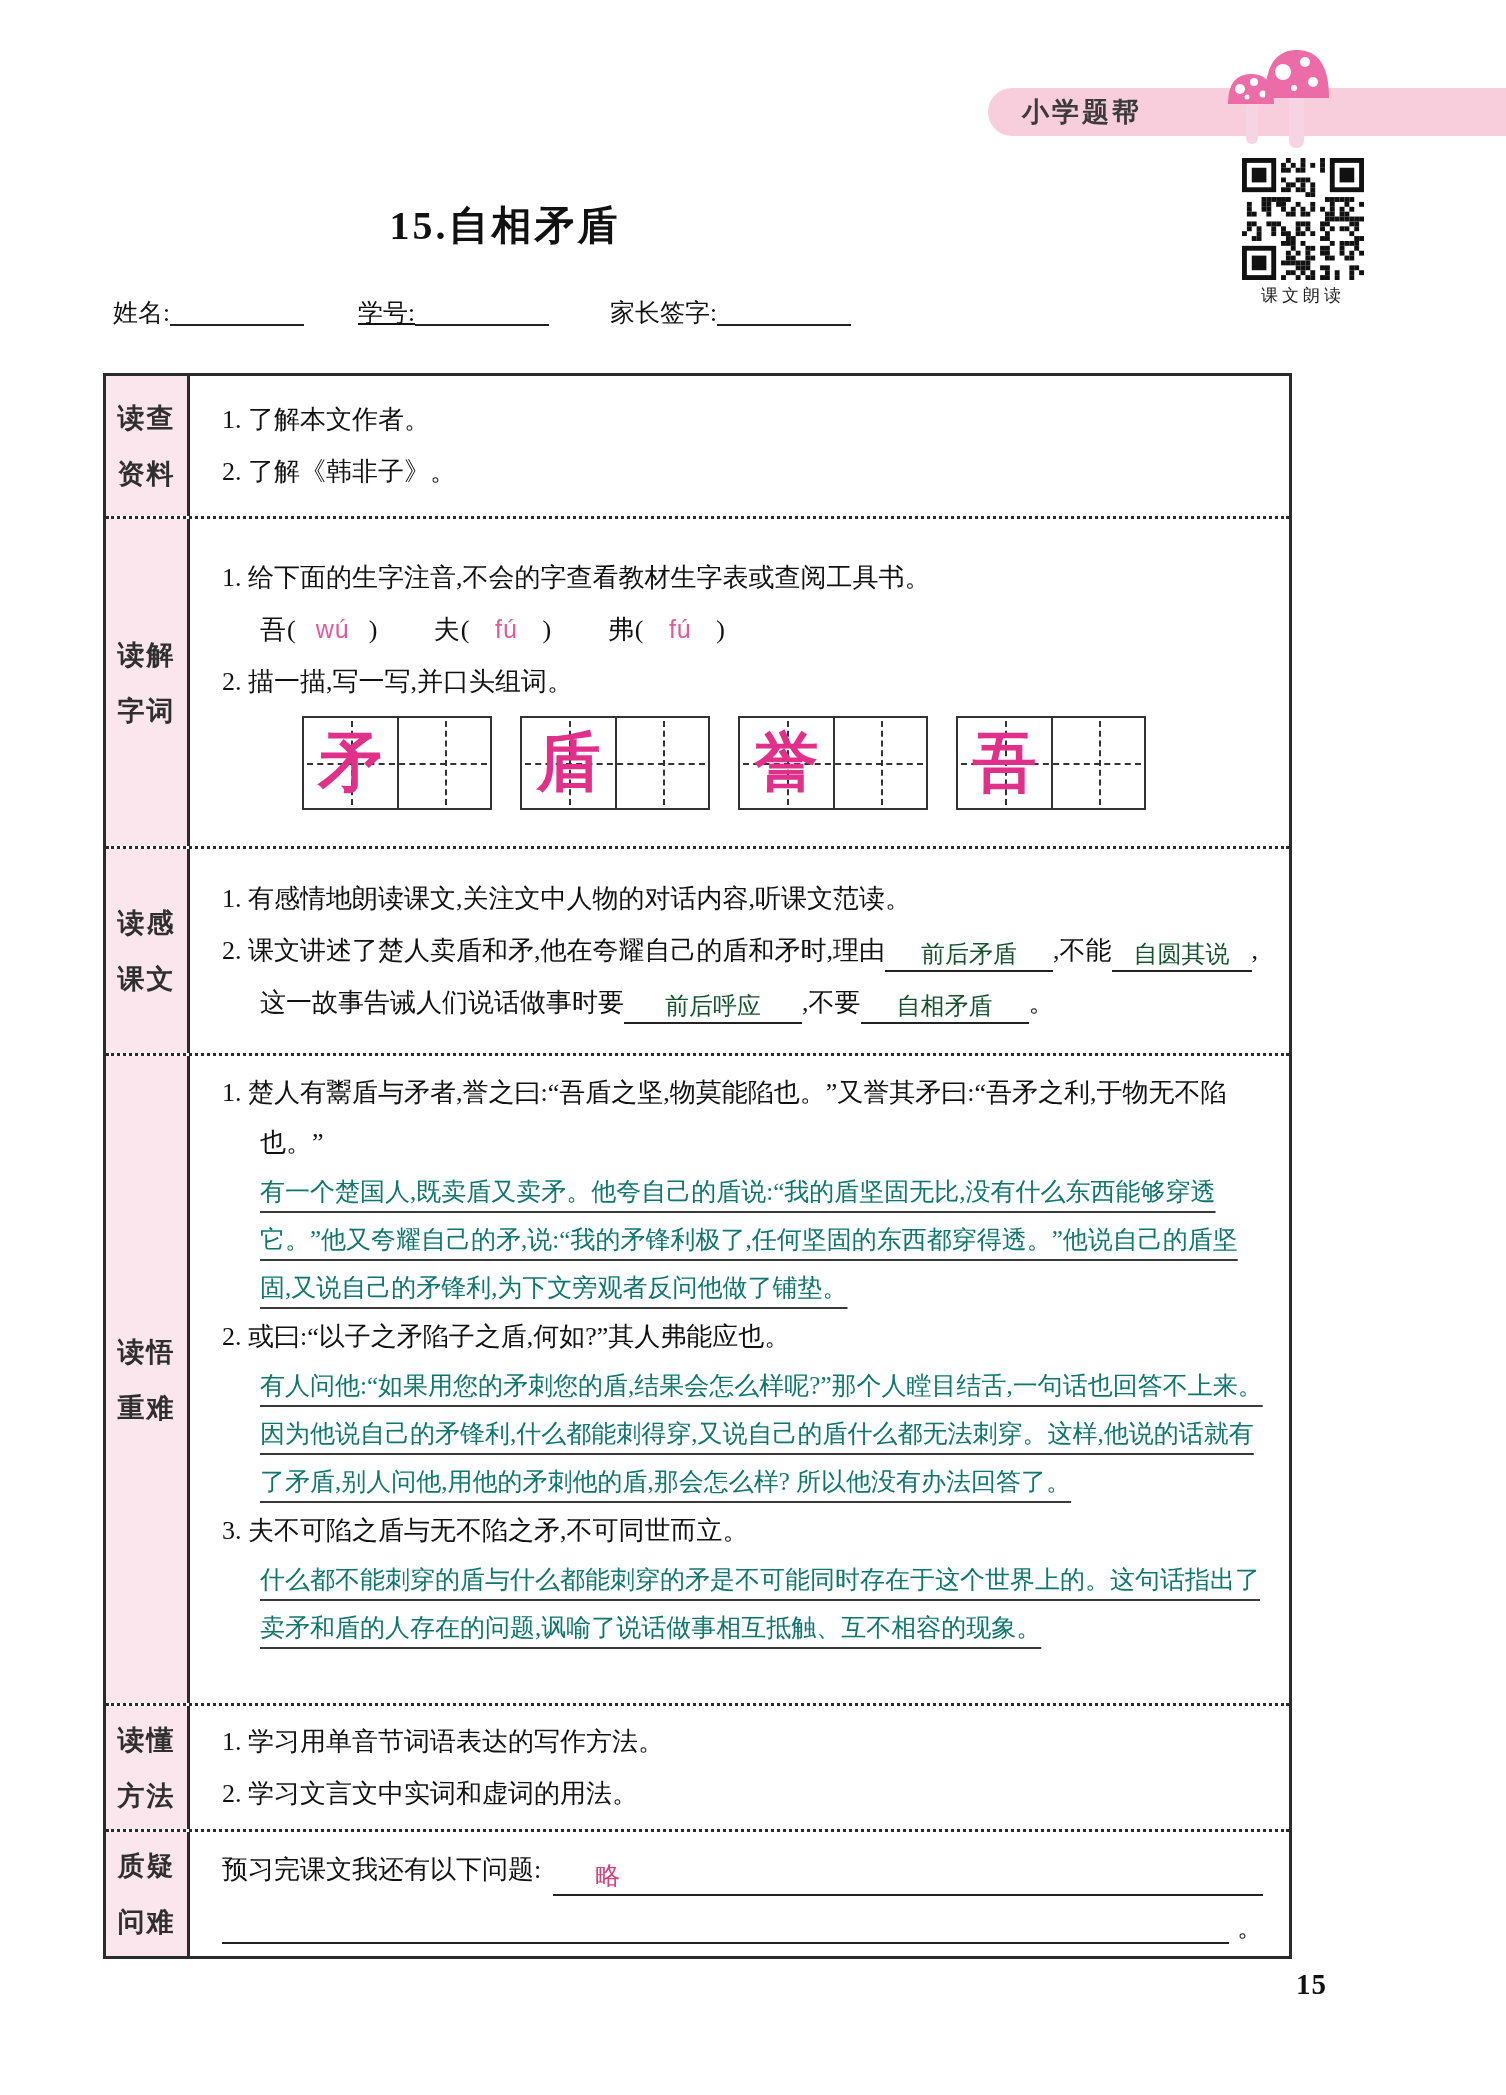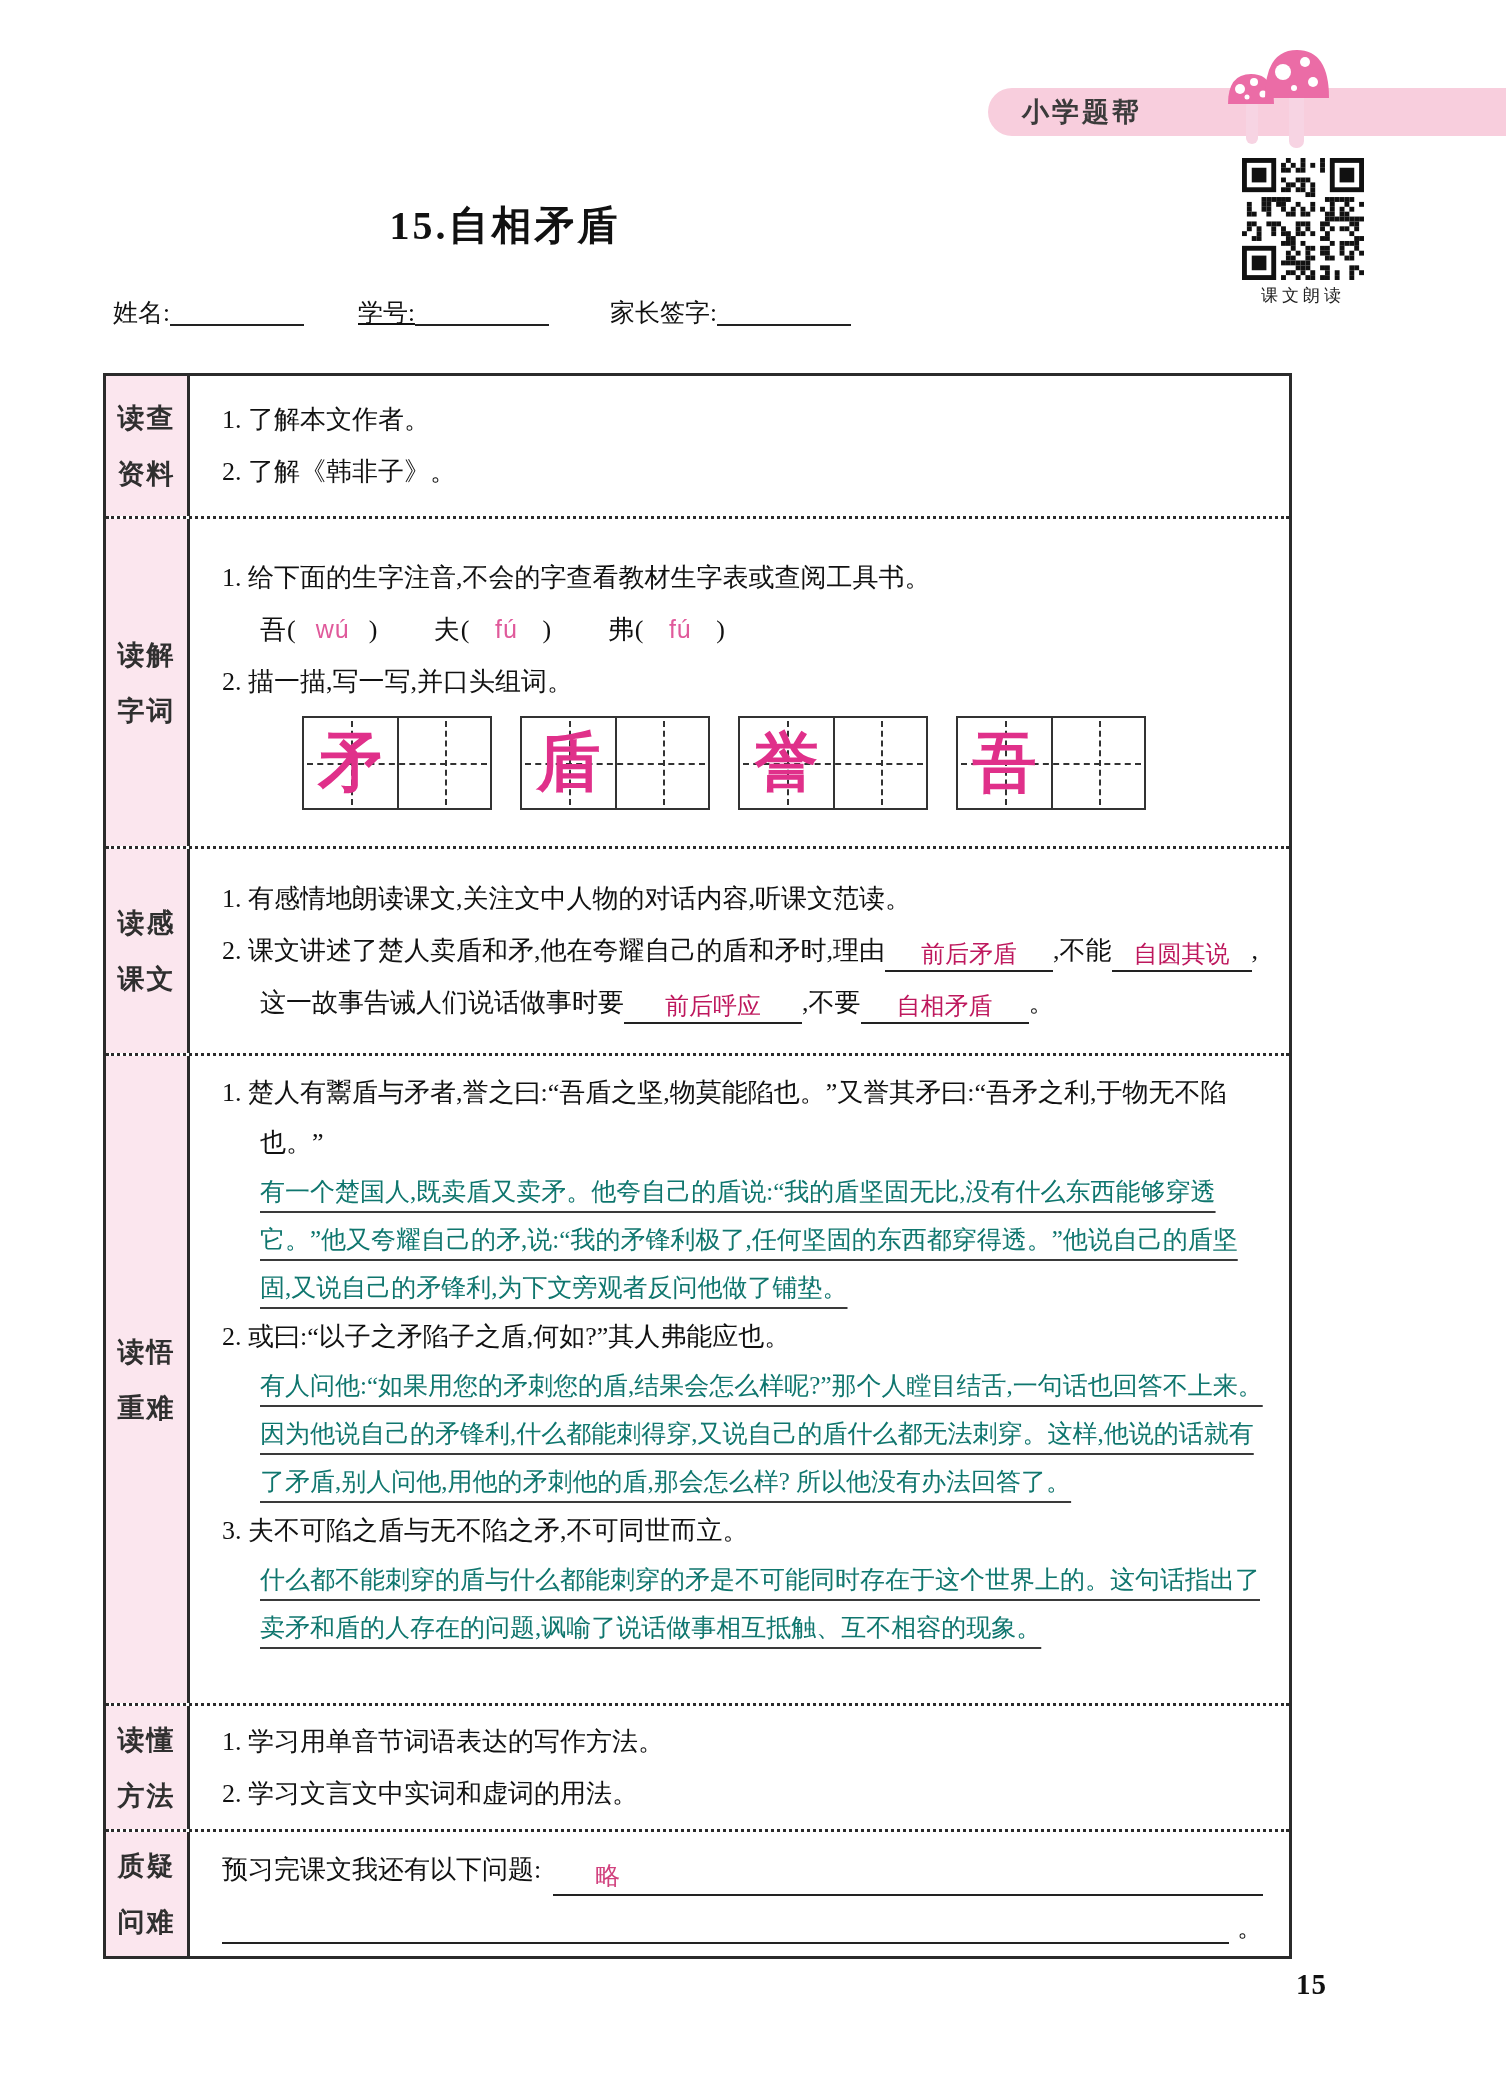--- a/index.html
+++ b/index.html
@@ -91,21 +91,21 @@
   .trace-cell.second { border-left:2px solid #333; }
   .trace-char {
     position:absolute; inset:0; display:flex; align-items:center; justify-content:center;
     font-size:64px; color:#e0308a; z-index:2; font-weight:600; line-height:1;
   }
 
   
   .fill-para { margin:0; padding-left:38px; text-indent:-38px; }
   .blank {
     display:inline-block; text-indent:0; border-bottom:2px solid #222;
-    text-align:center; color:#be185d; font-size:24px; line-height:1.35;
+    text-align:center; color:#14532d; font-size:24px; line-height:1.35;
     padding:0 8px; vertical-align:-3px;
   }
   .blank.b1 { min-width:168px; } .blank.b2 { min-width:140px; }
   .blank.b3 { min-width:178px; } .blank.b4 { min-width:168px; }
 
   
   .qa .q { padding-left:38px; text-indent:-38px; }
   .qa .a {
     margin-left:38px; color:#0f766e; font-size:25px;
     text-decoration:underline; text-decoration-color:#3a3a3a;

